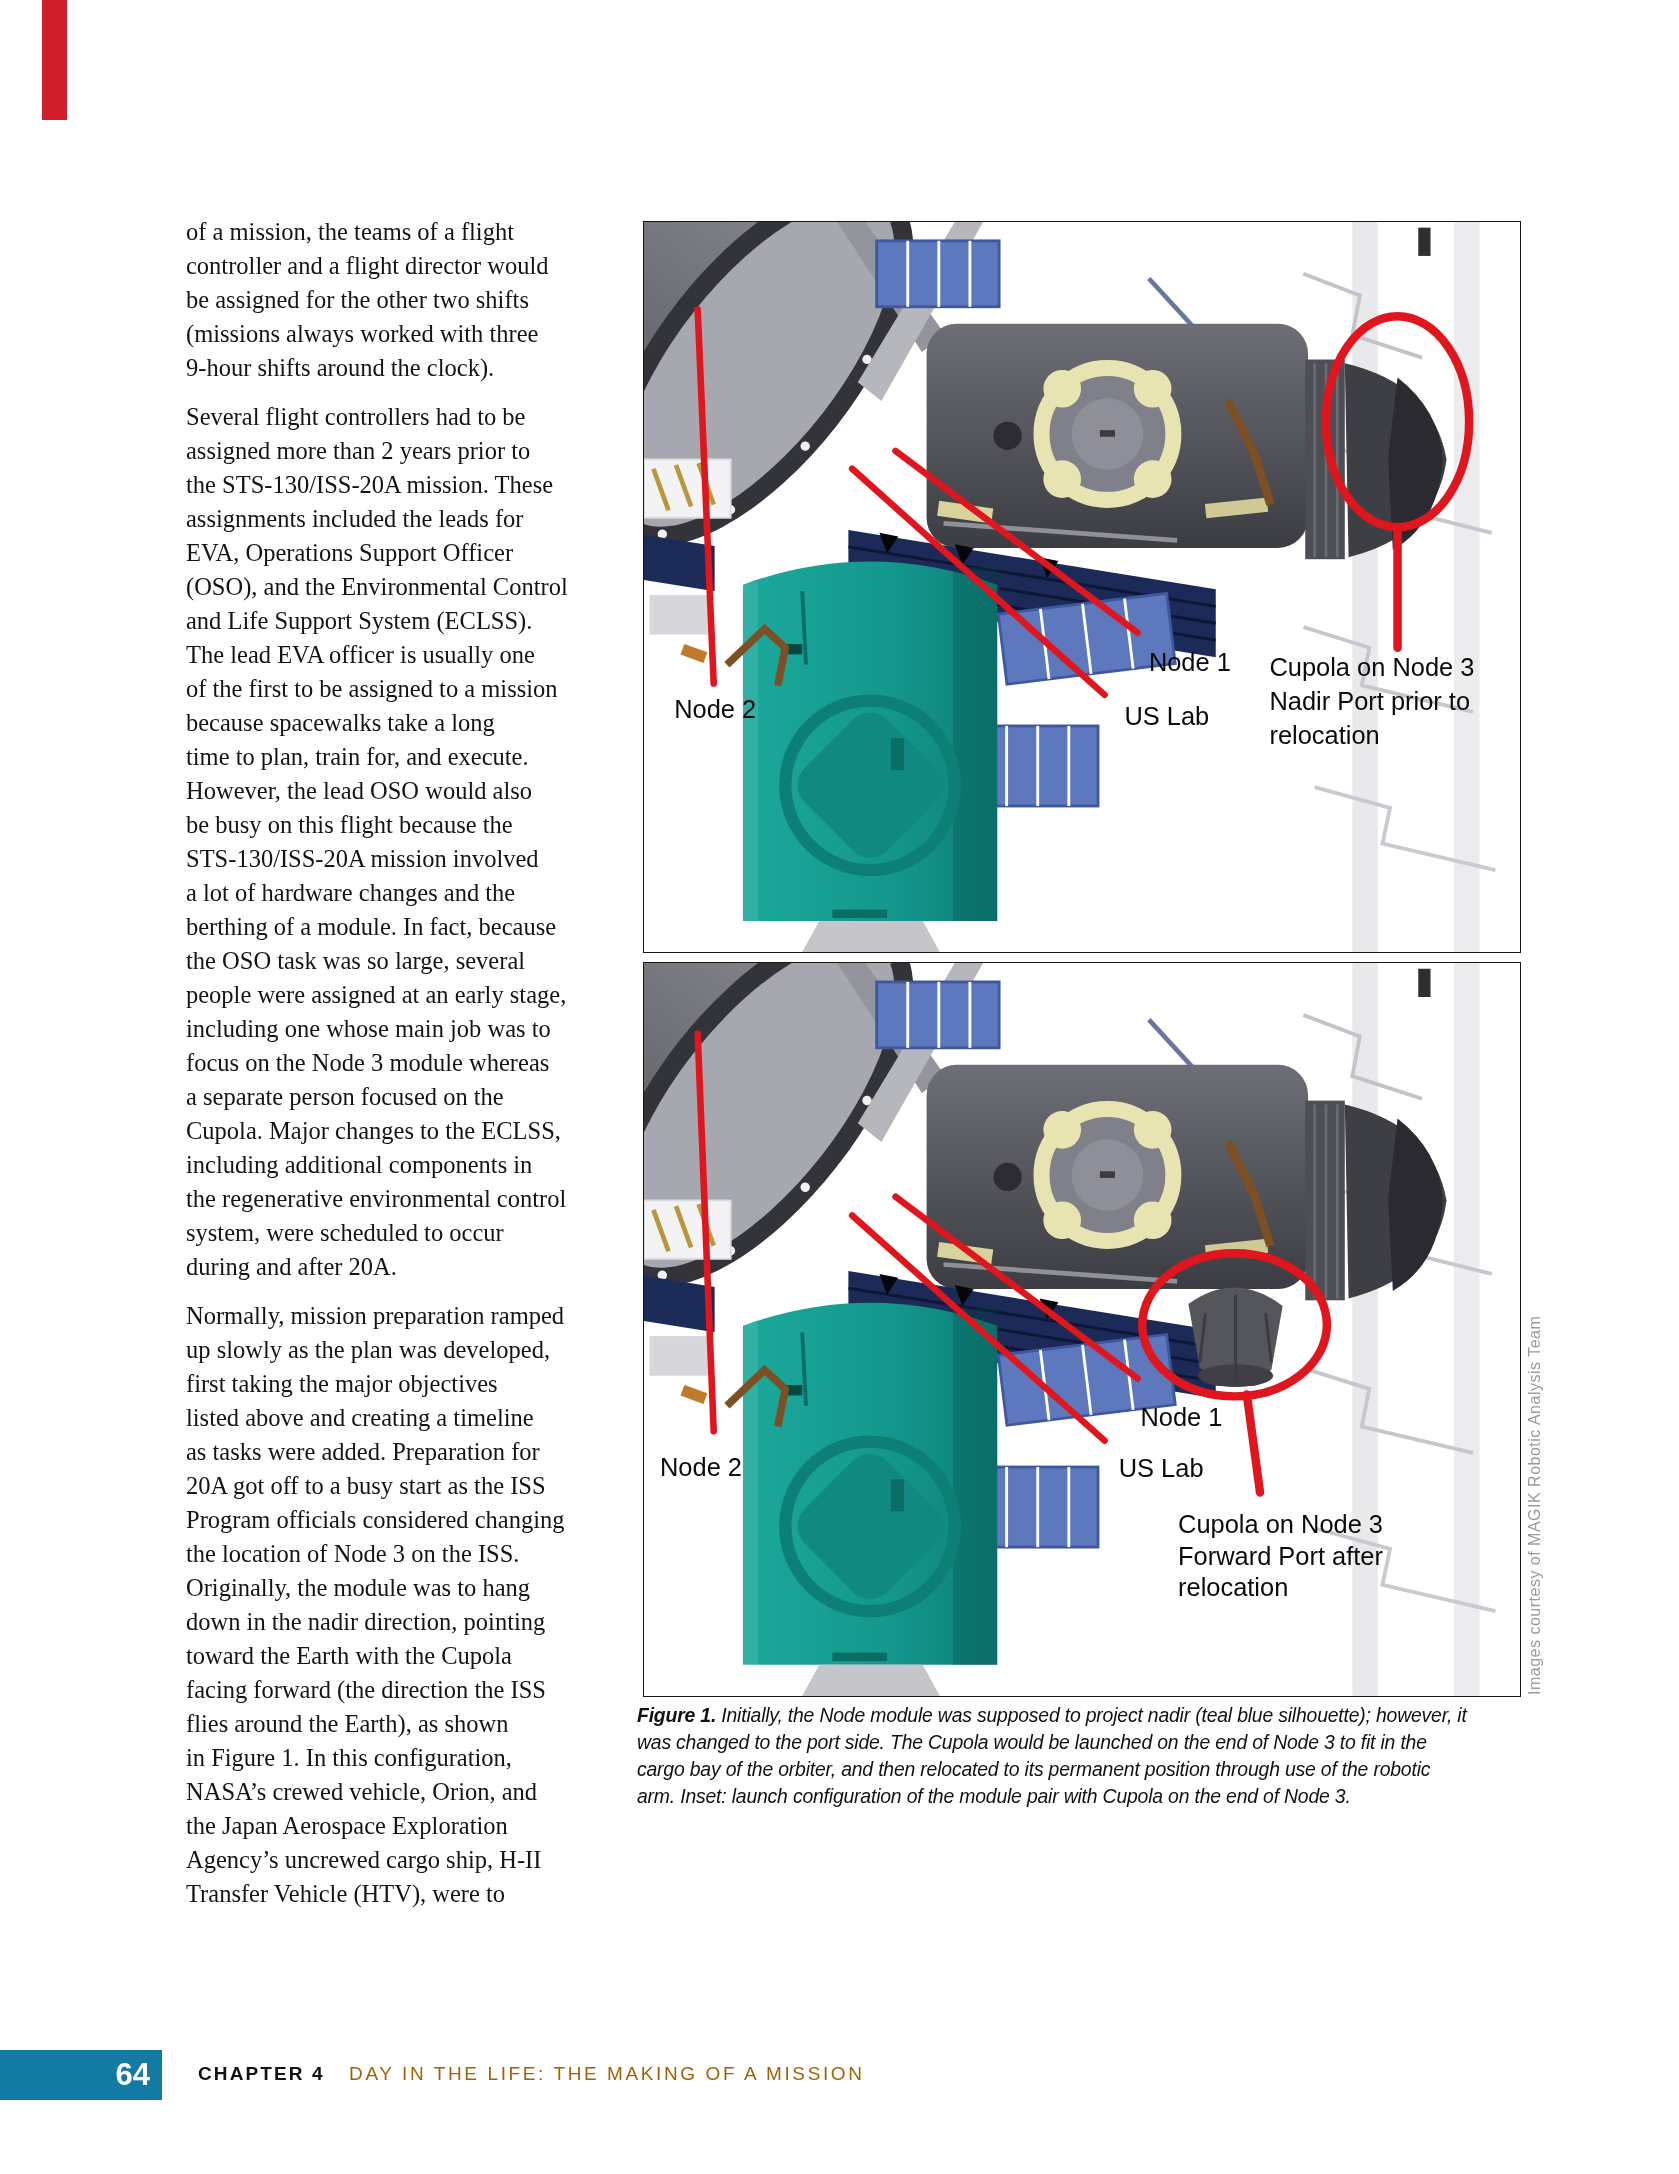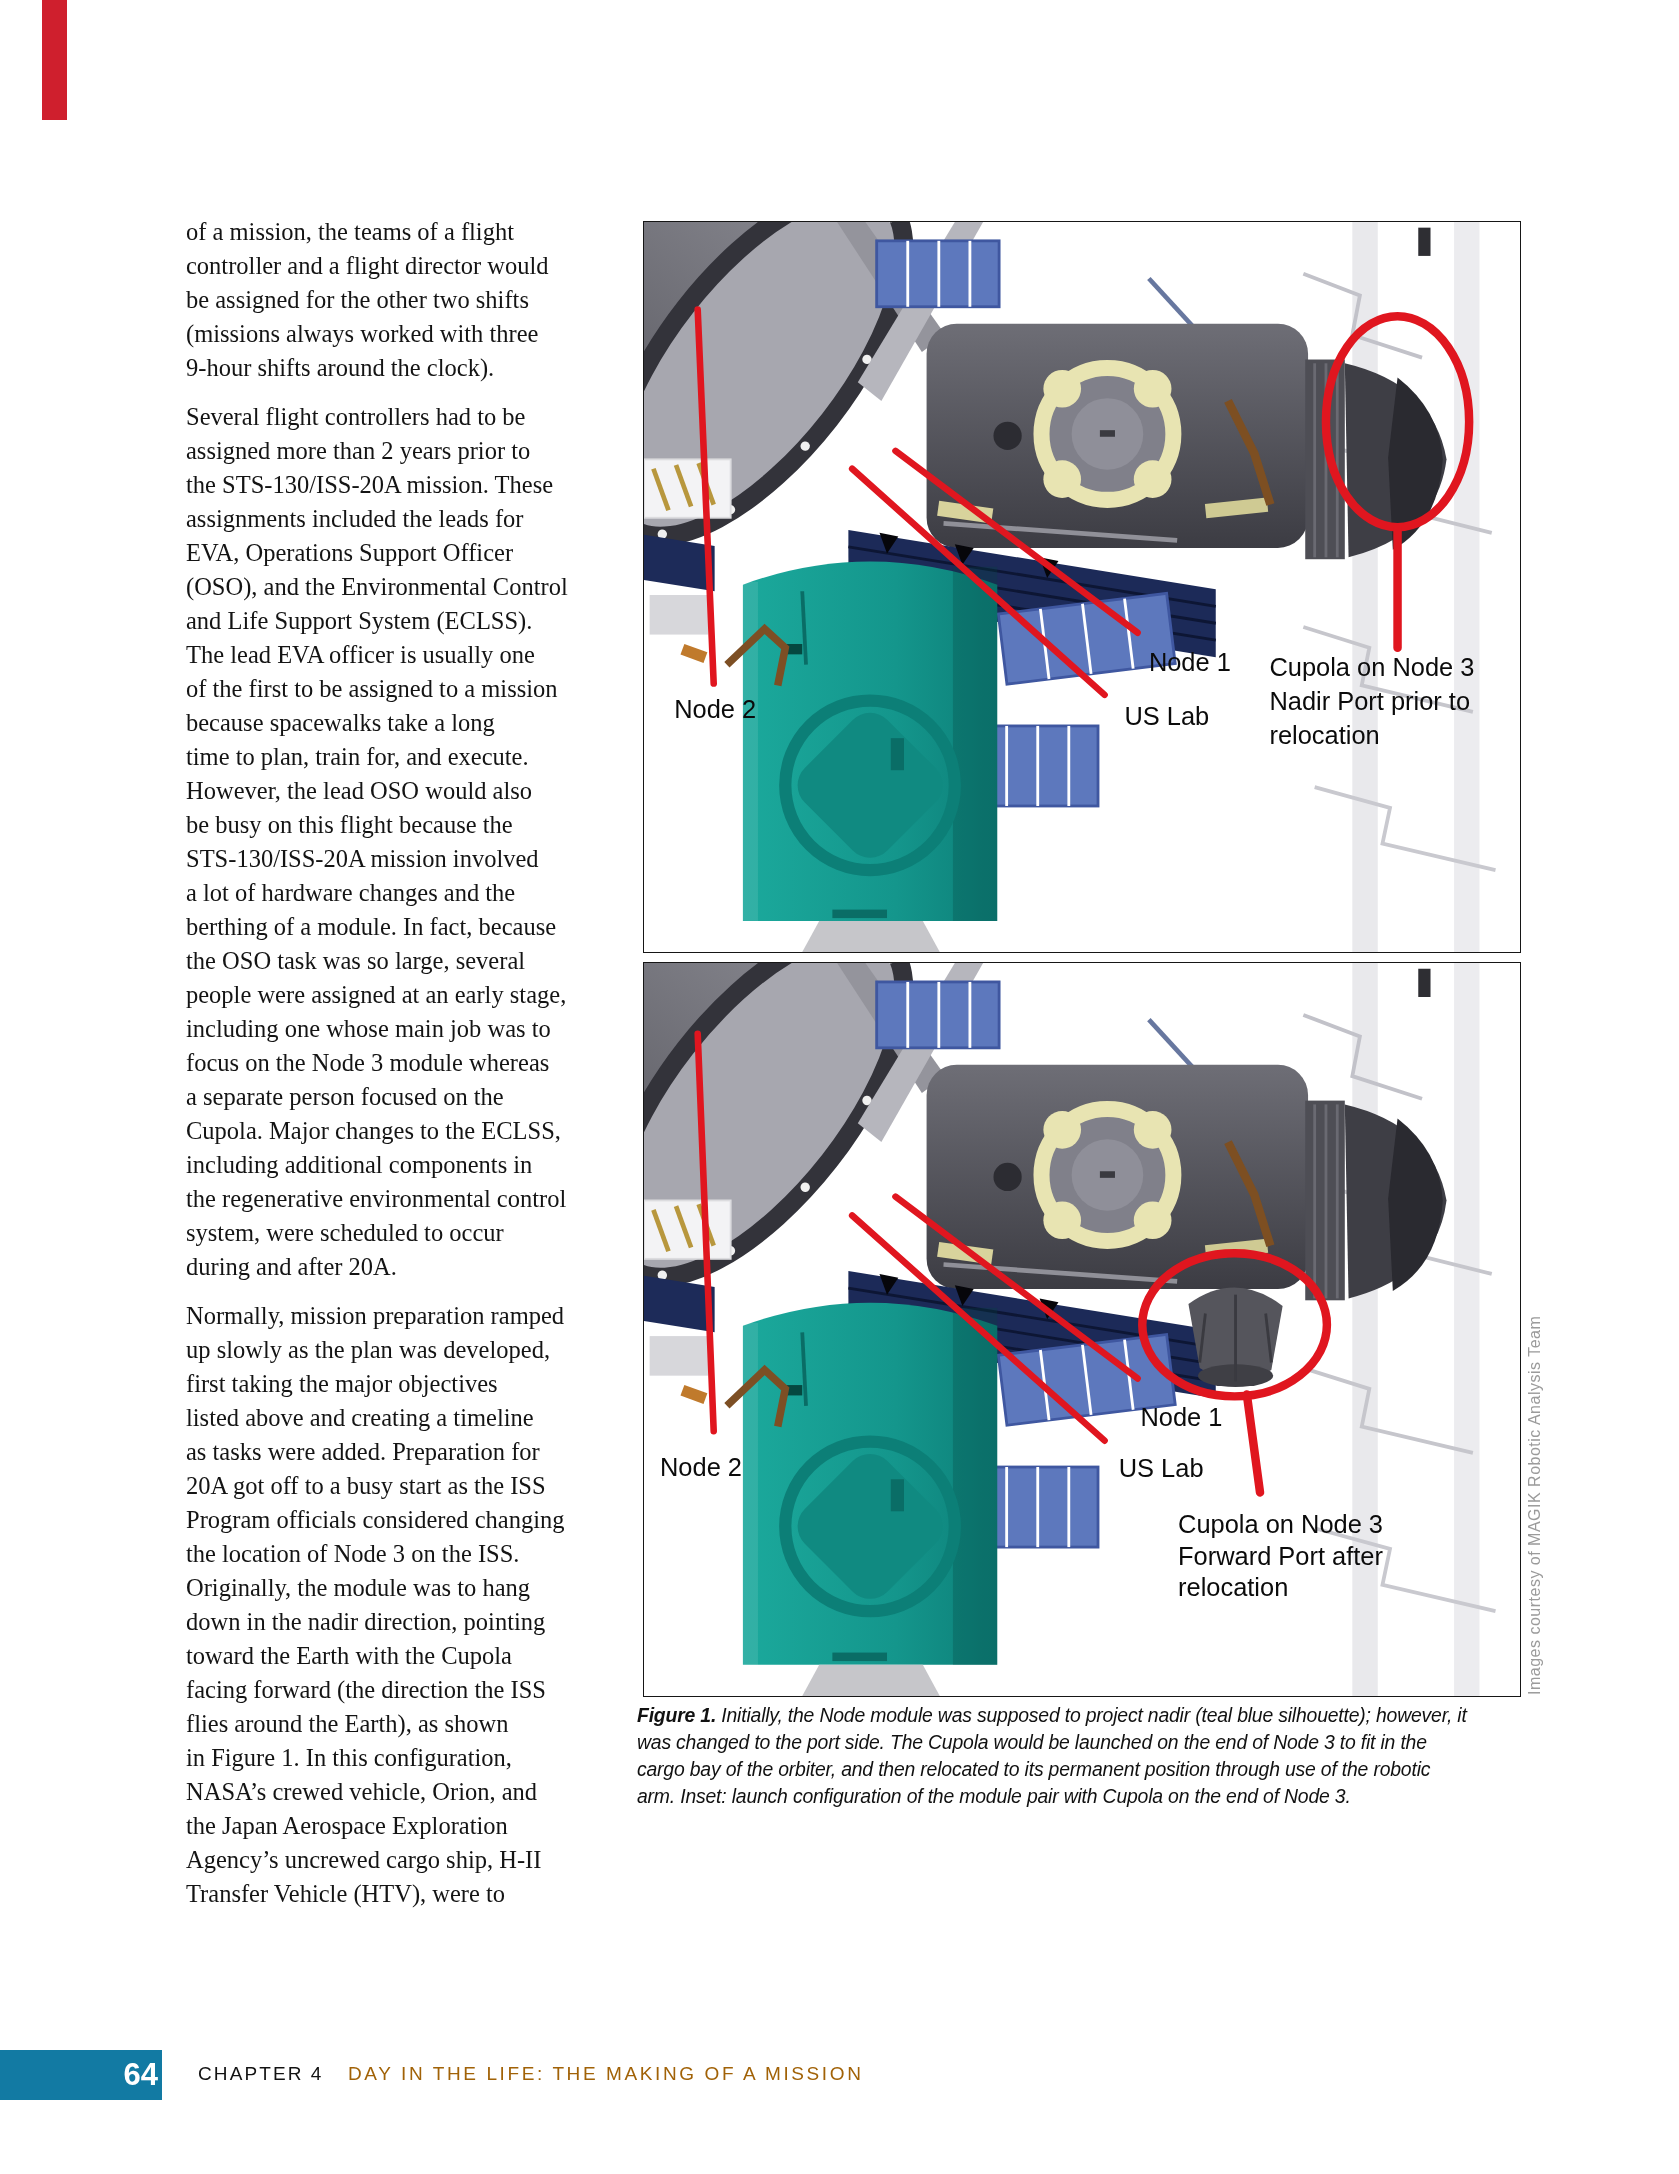--- a/index.html
+++ b/index.html
@@ -17,26 +17,26 @@
   .credit-vert{position:absolute;left:1526px;top:1160px;height:535px;width:24.5px;
                writing-mode:vertical-rl;transform:rotate(180deg);
                font-family:"Liberation Sans",sans-serif;font-size:16px;color:#9b9b9b;
                letter-spacing:0.5px;white-space:nowrap;}
   .caption{position:absolute;left:637px;top:1702px;width:861px;
            font-family:"Liberation Sans",sans-serif;font-style:italic;font-size:20px;
            line-height:27px;color:#111;transform:scaleX(.97);transform-origin:left top;
            letter-spacing:-0.2px;}
   .caption b{font-weight:bold;font-style:italic;}
   .page-num-box{position:absolute;left:0;top:2050px;width:162px;height:50px;
-                display:flex;align-items:center;justify-content:flex-end;padding-right:4px;
+                display:flex;align-items:center;justify-content:flex-end;padding-right:12px;
                 box-sizing:border-box;font-family:"Liberation Sans",sans-serif;
                 font-weight:bold;font-size:31px;color:#fff;}
   .footer-line{position:absolute;left:198px;top:2063px;font-family:"Liberation Sans",sans-serif;
                font-size:19px;white-space:nowrap;}
-  .footer-line .chap{font-weight:normal;color:#121212;letter-spacing:2.1px;margin-right:24.5px;}
+  .footer-line .chap{font-weight:bold;color:#121212;letter-spacing:2.1px;margin-right:24.5px;}
   .footer-line .ttl{color:#a16207;letter-spacing:2.6px;}
 </style>
 </head>
 <body>
 
 <div class="page">
 
   <div class="chapter-tab" style="background:#cf1f2d;"></div>
 
   <div class="body-col">

